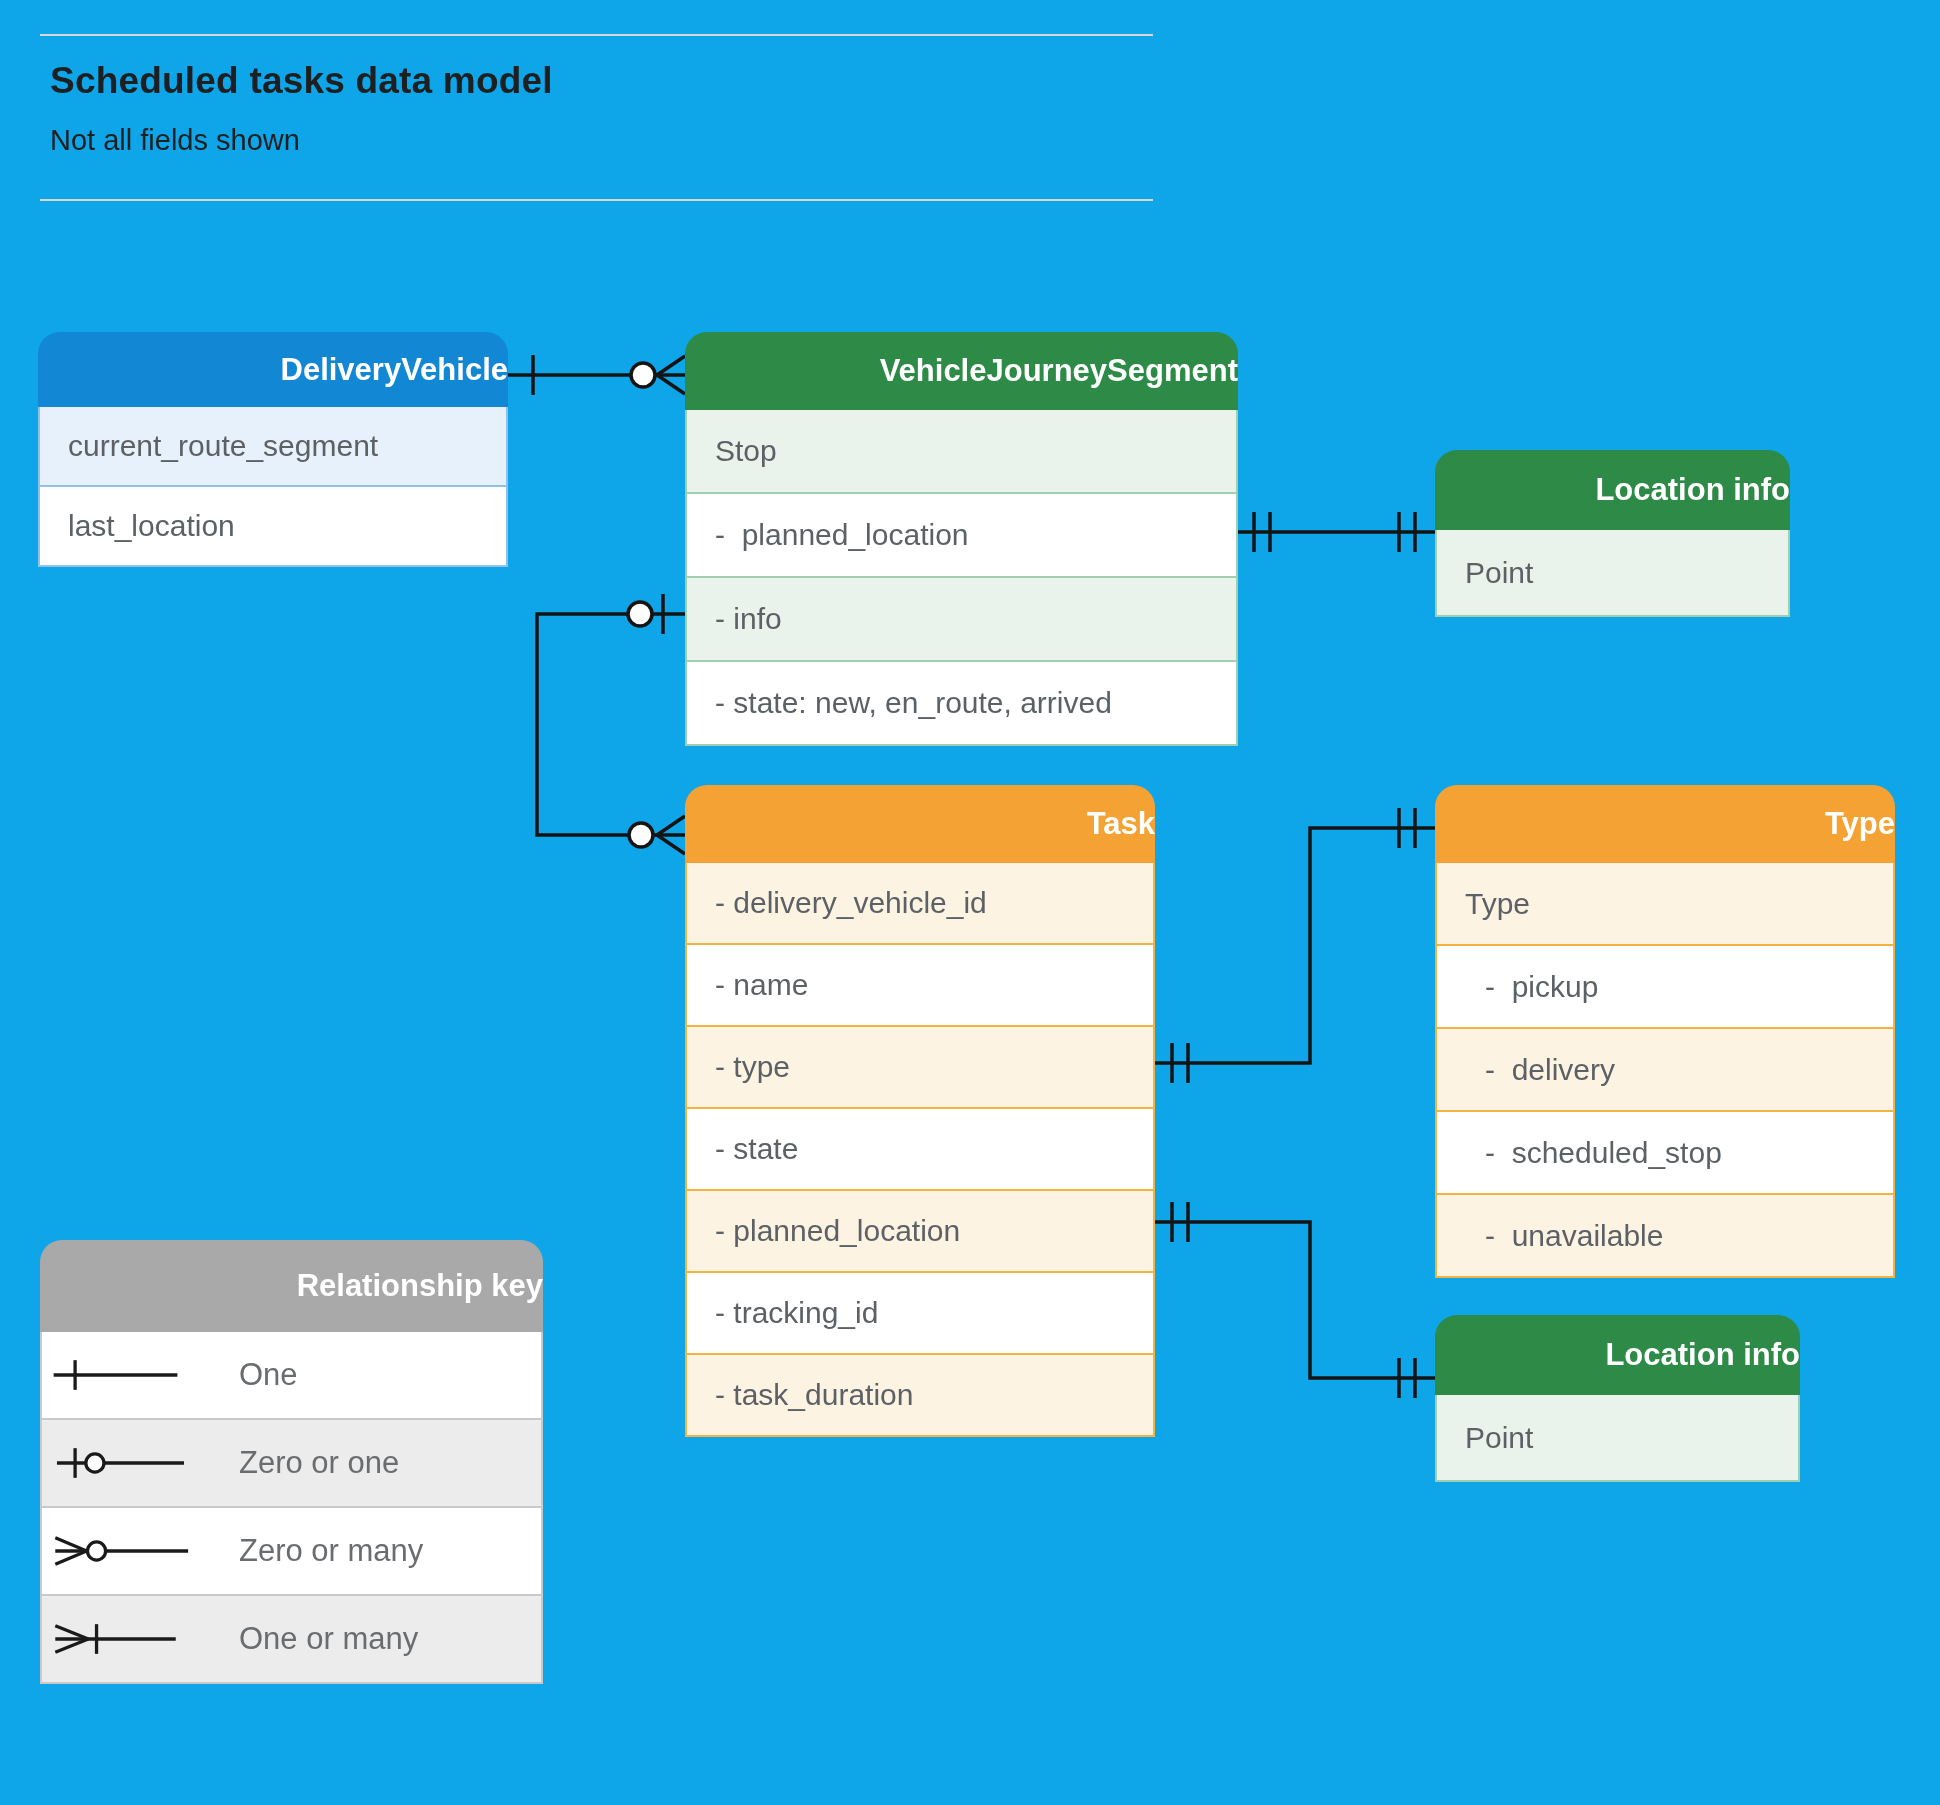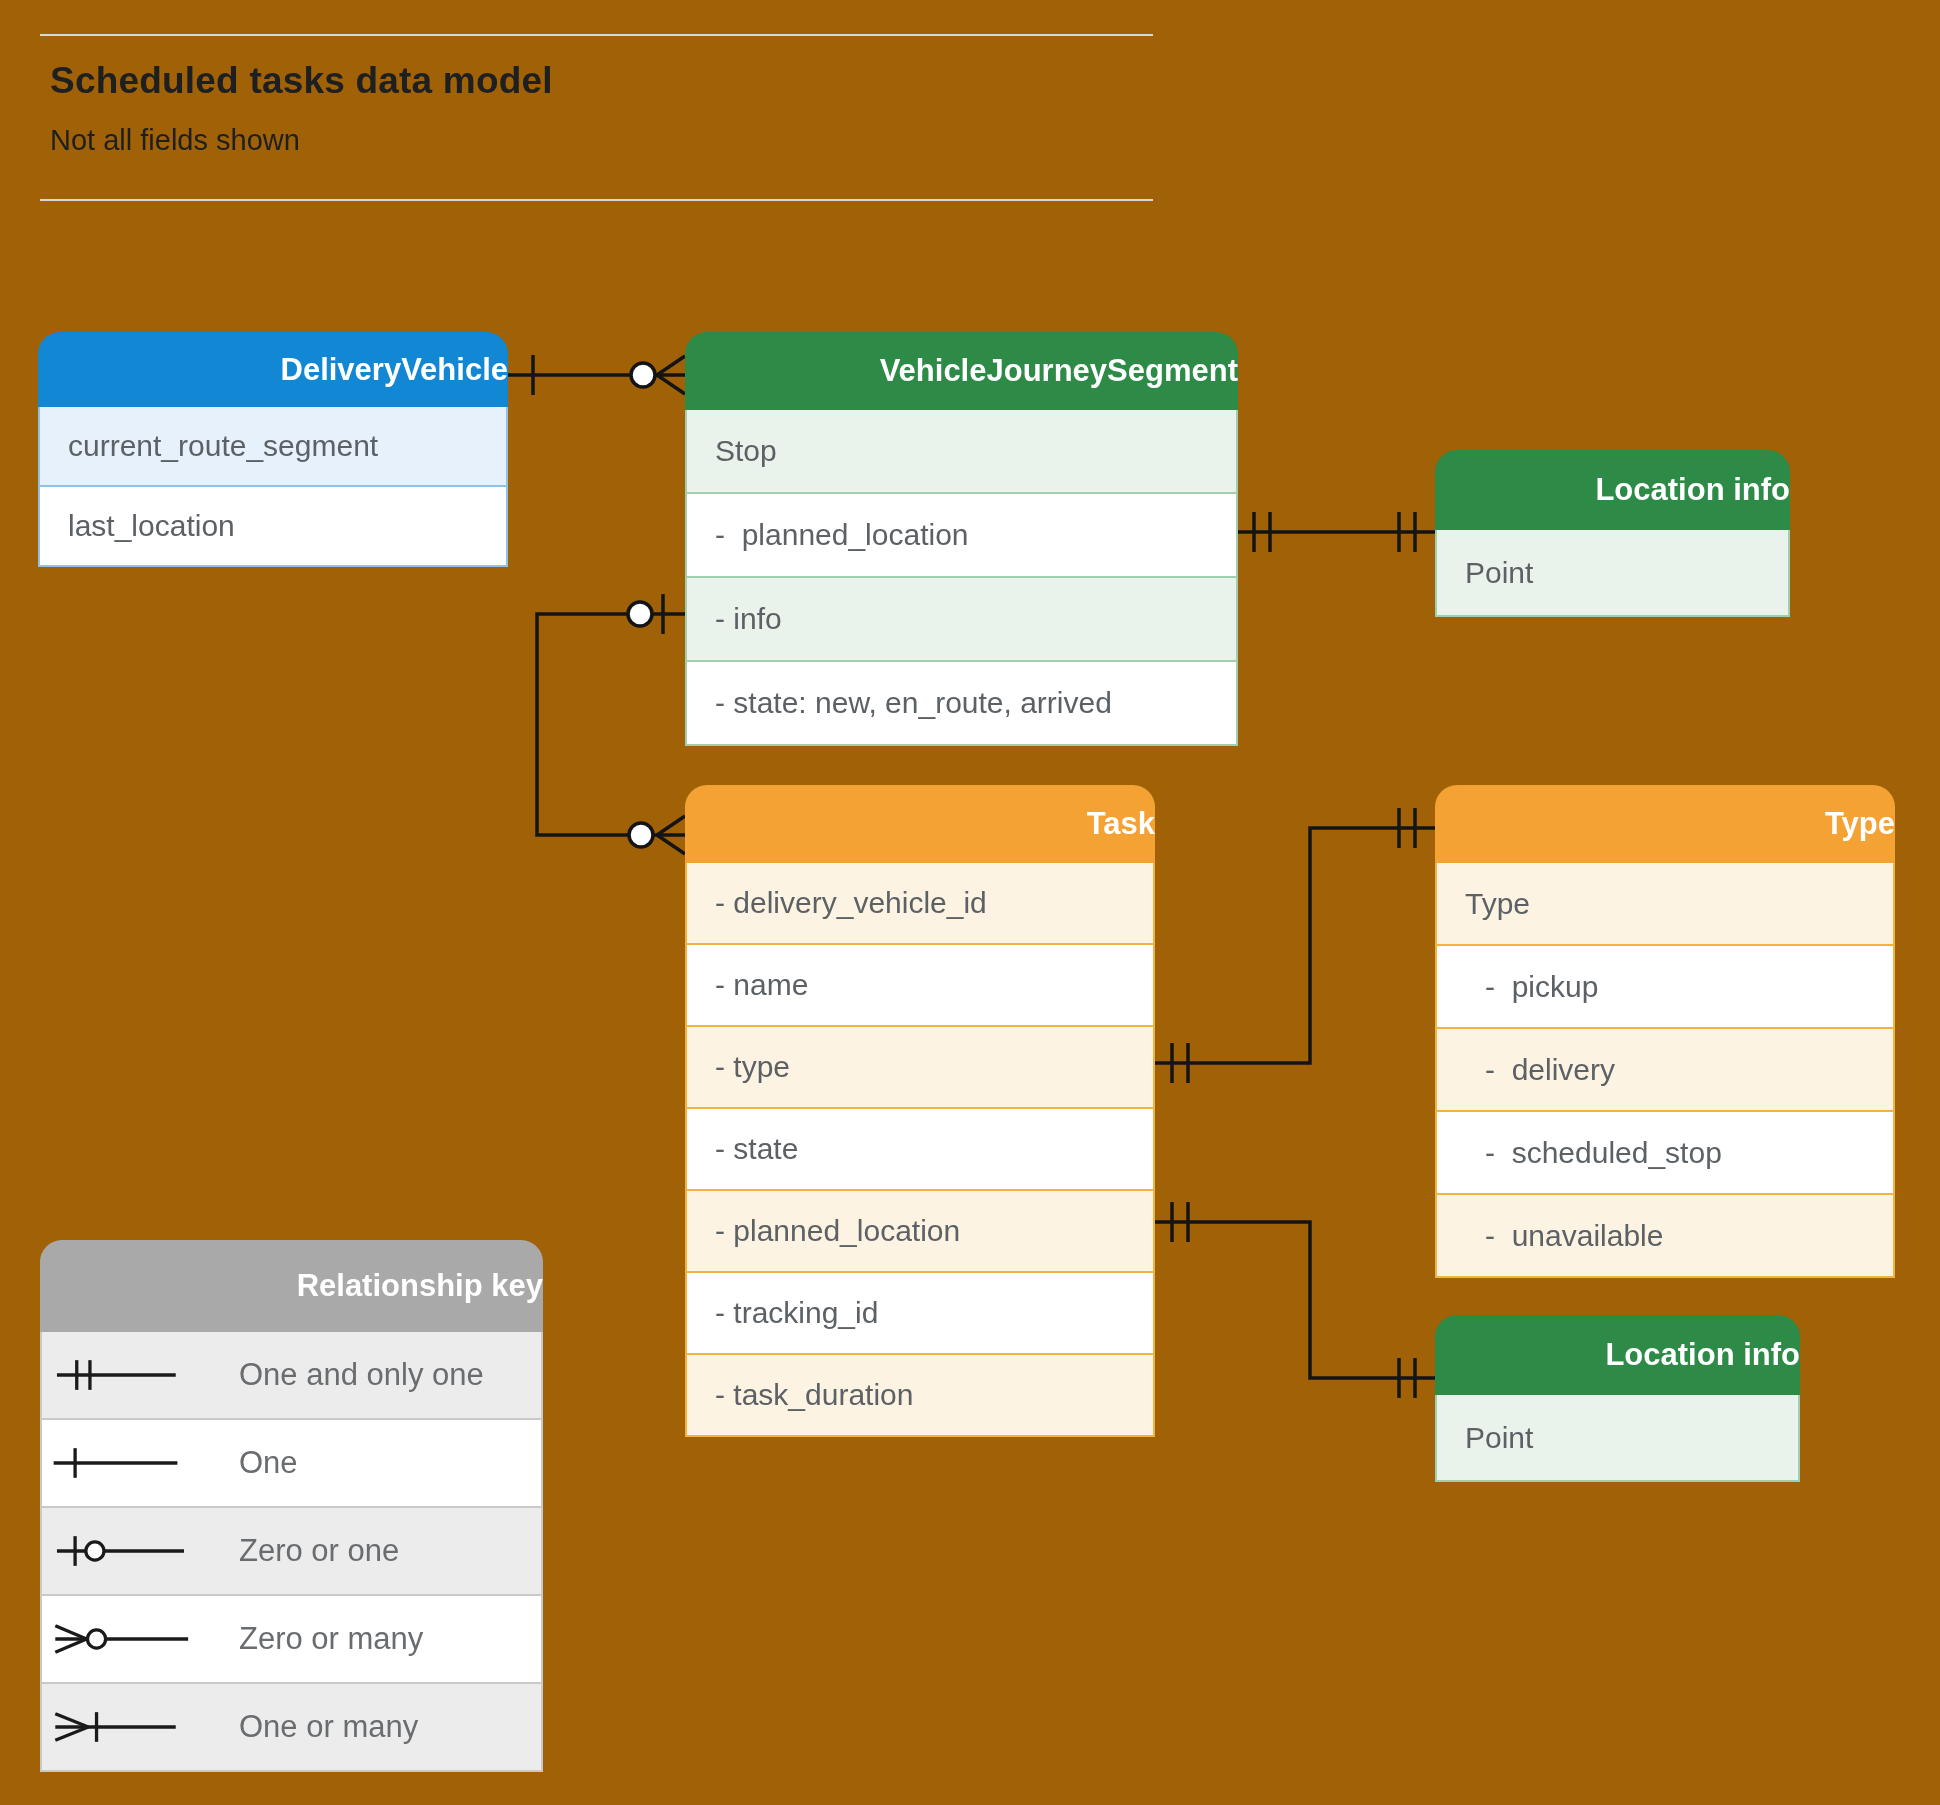--- a/index.html
+++ b/index.html
@@ -5,21 +5,21 @@
   :root{
     --blue-header:#1287d3; --blue-tint:#e7f1fb; --blue-border:#8ec2e8;
     --green-header:#2e8a47; --green-tint:#e9f3eb; --green-border:#9fcfae;
     --orange-header:#f4a233; --orange-tint:#fdf3e2; --orange-border:#f3b340;
     --gray-header:#a9a9a9; --gray-tint:#ececec; --gray-border:#c9c9c9;
     --connector:#141414; --text-dark:#1d1f21; --text-row:#5c6166; --legend-text:#6a6d70;
     --rule:#d8d8d8;
   }
   html,body{margin:0;padding:0;background:#ffffff;}
   body{font-family:"Liberation Sans", sans-serif;}
-  .canvas{position:relative;width:1940px;height:1805px;background:#a16207;overflow:hidden;}
+  .canvas{position:relative;width:1940px;height:1805px;background:#0ea5e9;overflow:hidden;}
 
   .rule{position:absolute;left:40px;width:1113px;height:2px;background:var(--rule);}
   .title{position:absolute;left:50px;top:60px;font-size:37px;font-weight:700;color:var(--text-dark);letter-spacing:.2px;}
   .subtitle{position:absolute;left:50px;top:124px;font-size:29px;font-weight:400;color:var(--text-dark);text-align:center;}
 
   .wires{position:absolute;left:0;top:0;pointer-events:none;}
   .wires path{stroke:var(--connector);stroke-width:3.5;fill:none;}
   .wires circle{stroke:var(--connector);stroke-width:3.5;fill:#fff;}
 
   .entity{position:absolute;}
@@ -189,30 +189,20 @@
           <span class="rlabel">Point</span>
         </div>
     </div>
   </div>
 
   <div class="entity graybox" style="left:40px;top:1240px;width:503px;--hh:92px;--rh:86px">
     <div class="ehead">
       <span class="etitle">Relationship key</span>
     </div>
     <div class="ebody">
-      <div class="erow tint legendrow">
-        <span class="lsym">
-          <svg viewBox="0 0 200 44">
-              <path d="M6 22 H150"></path>
-              <path d="M30 4 V40"></path>
-              <path d="M46 4 V40"></path>
-            </svg>
-        </span>
-        <span class="llabel">One and only one</span>
-      </div>
       <div class="erow legendrow">
         <span class="lsym">
           <svg viewBox="0 0 200 44">
               <path d="M2 22 H152"></path>
               <path d="M28 4 V40"></path>
             </svg>
         </span>
         <span class="llabel">One</span>
       </div>
       <div class="erow tint legendrow">

